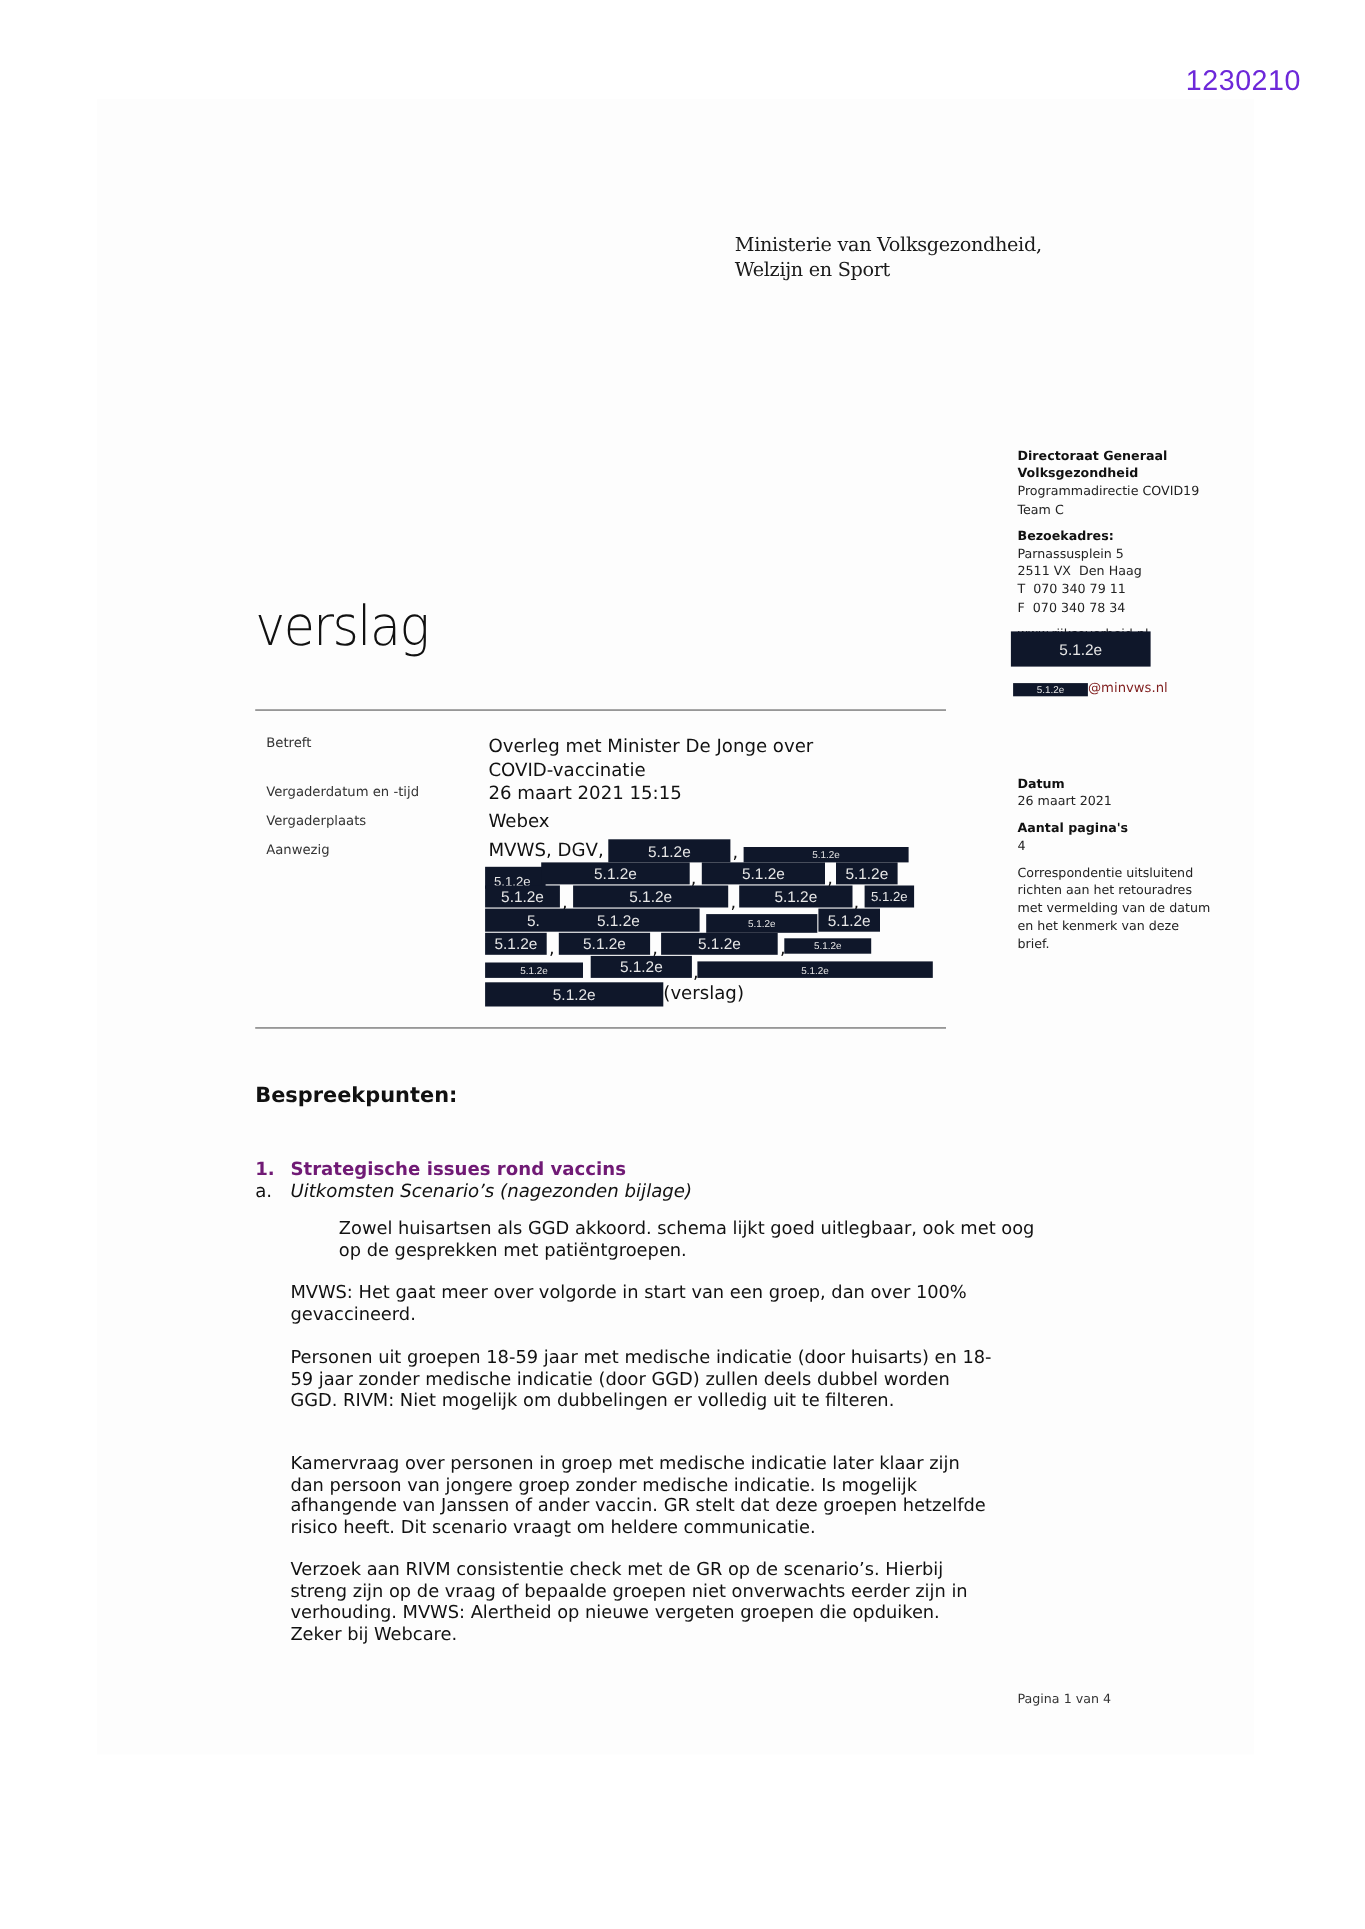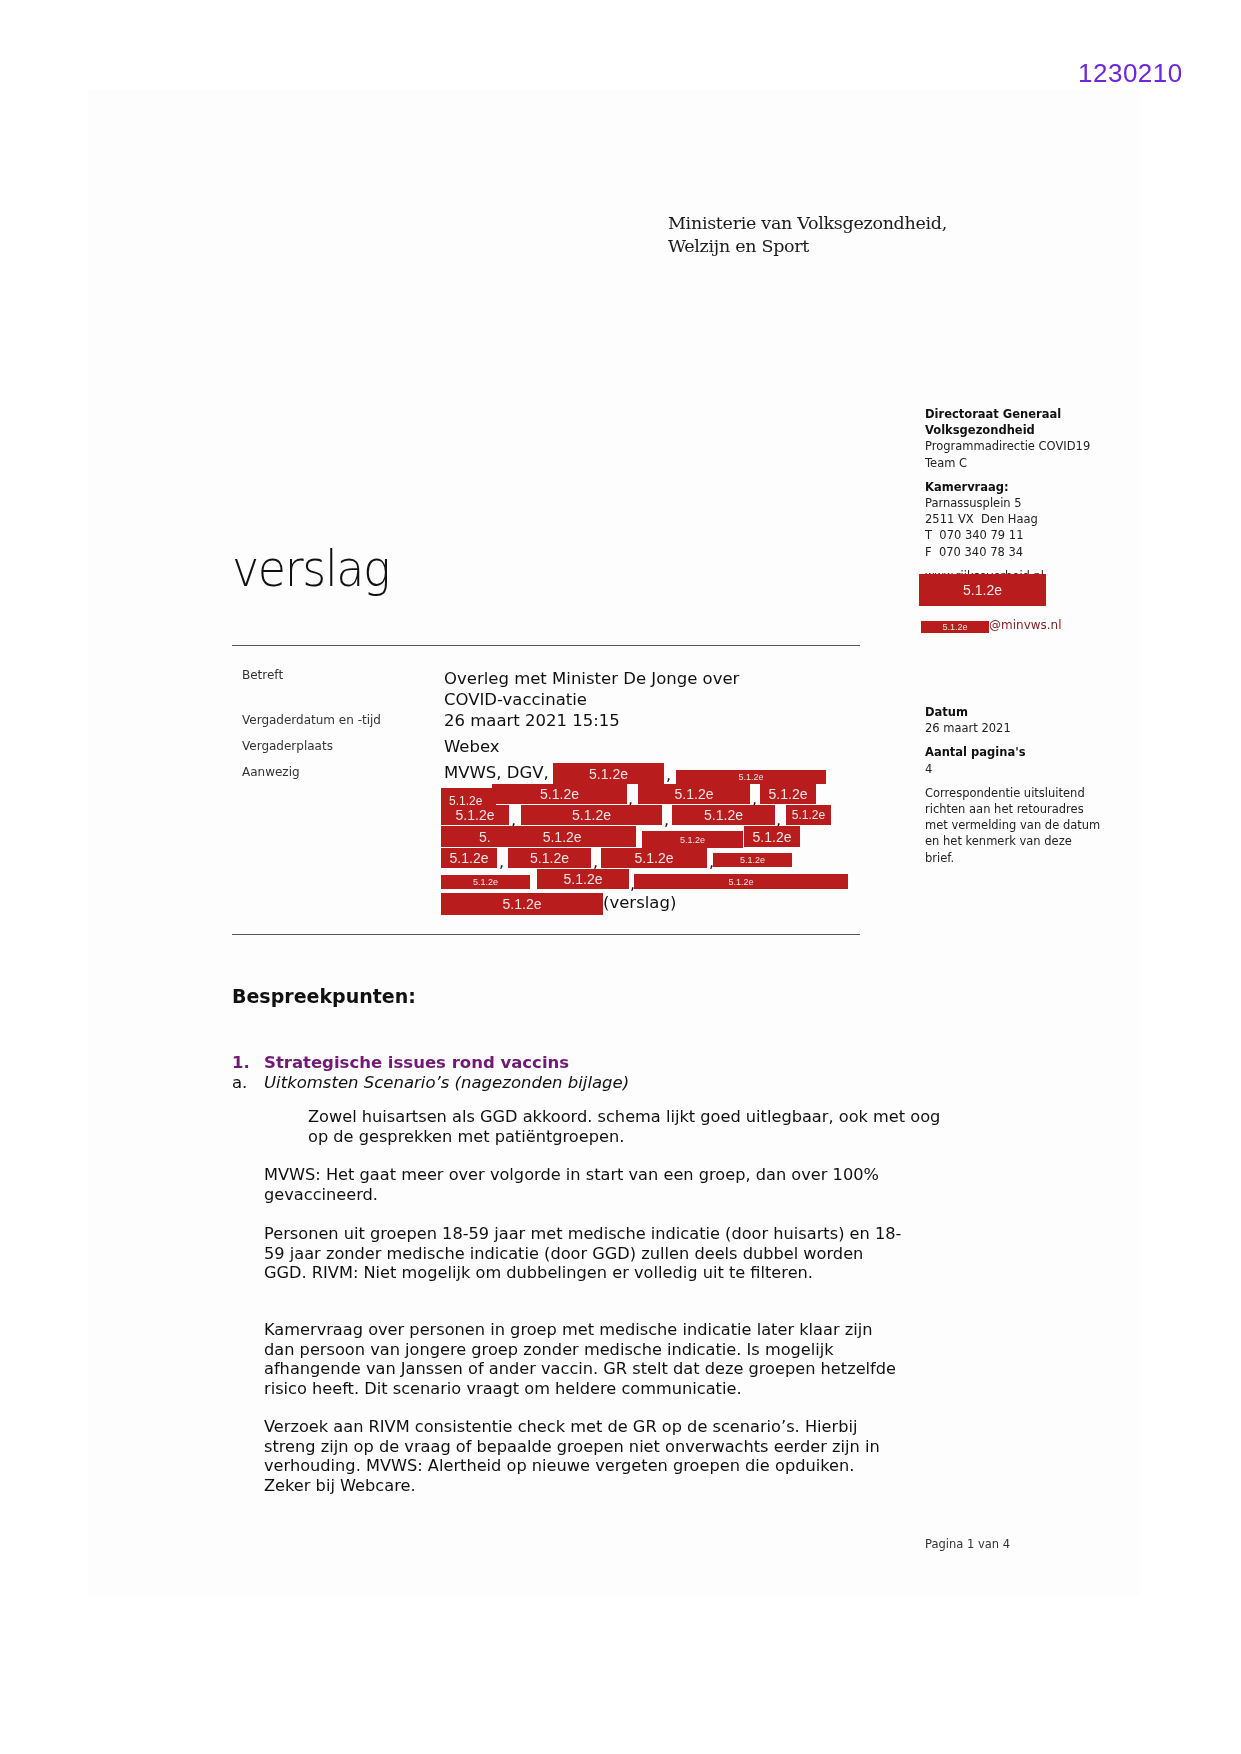--- a/index.html
+++ b/index.html
@@ -11,21 +11,21 @@
   .page { position: absolute; left: 88px; top: 90px; width: 1052px; height: 1505px; background: #fdfdfd; }
 
   .ministry { position: absolute; left: 668px; top: 212px; font-family: "DejaVu Serif", serif; font-size: 17.5px; line-height: 23px; color: #1a1a1a; letter-spacing: -0.3px; }
 
   .sidebar { position: absolute; left: 925px; top: 366px; width: 200px; font-size: 11.5px; line-height: 16.2px; color: #222; margin-top: 40px; }
   .sidebar .b { font-weight: bold; color: #111; }
   .sidebar .gap { height: 8px; }
   .sidebar .gap-s { height: 6px; }
   .sidebar .it { }
 
-  .redact { position: absolute; background: #b91c1c; color: #e6e6e6; font-family: "Liberation Sans", sans-serif; text-align: center; display: flex; align-items: center; justify-content: center; white-space: nowrap; overflow: hidden; }
+  .redact { position: absolute; background: #0f172a; color: #e6e6e6; font-family: "Liberation Sans", sans-serif; text-align: center; display: flex; align-items: center; justify-content: center; white-space: nowrap; overflow: hidden; }
   .redact.sm { font-size: 9px; }
   .redact.md { font-size: 14px; }
   .comma { position: absolute; font-size: 16px; color: #111; }
 
   .title { position: absolute; left: 232px; top: 540px; font-family: "DejaVu Sans", sans-serif; font-size: 50px; font-weight: 300; color: #111; letter-spacing: -1.5px; transform: scaleX(0.92); transform-origin: left; }
 
   .rule { position: absolute; left: 232px; width: 628px; height: 1px; background: #555; }
 
   .meta-label { position: absolute; left: 242px; font-size: 12px; color: #333; }
   .meta-value { position: absolute; left: 444px; font-size: 16.5px; color: #111; line-height: 21px; }
@@ -51,21 +51,21 @@
   <div>Ministerie van Volksgezondheid,</div>
   <div>Welzijn en Sport</div>
 </div>
 
 <div class="sidebar">
   <div class="b">Directoraat Generaal</div>
   <div class="b">Volksgezondheid</div>
   <div>Programmadirectie COVID19</div>
   <div>Team C</div>
   <div class="gap"></div>
-  <div class="b">Kamervraag:</div>
+  <div class="b">Bezoekadres:</div>
   <div style="white-space:pre">Parnassusplein 5</div>
   <div style="white-space:pre">2511 VX  Den Haag</div>
   <div style="white-space:pre">T  070 340 79 11</div>
   <div style="white-space:pre">F  070 340 78 34</div>
   <div class="gap"></div>
   <div>www.rijksoverheid.nl</div>
   <div class="gap-s"></div>
   <div class="b">Inlichtingen bij</div>
 </div>
 

